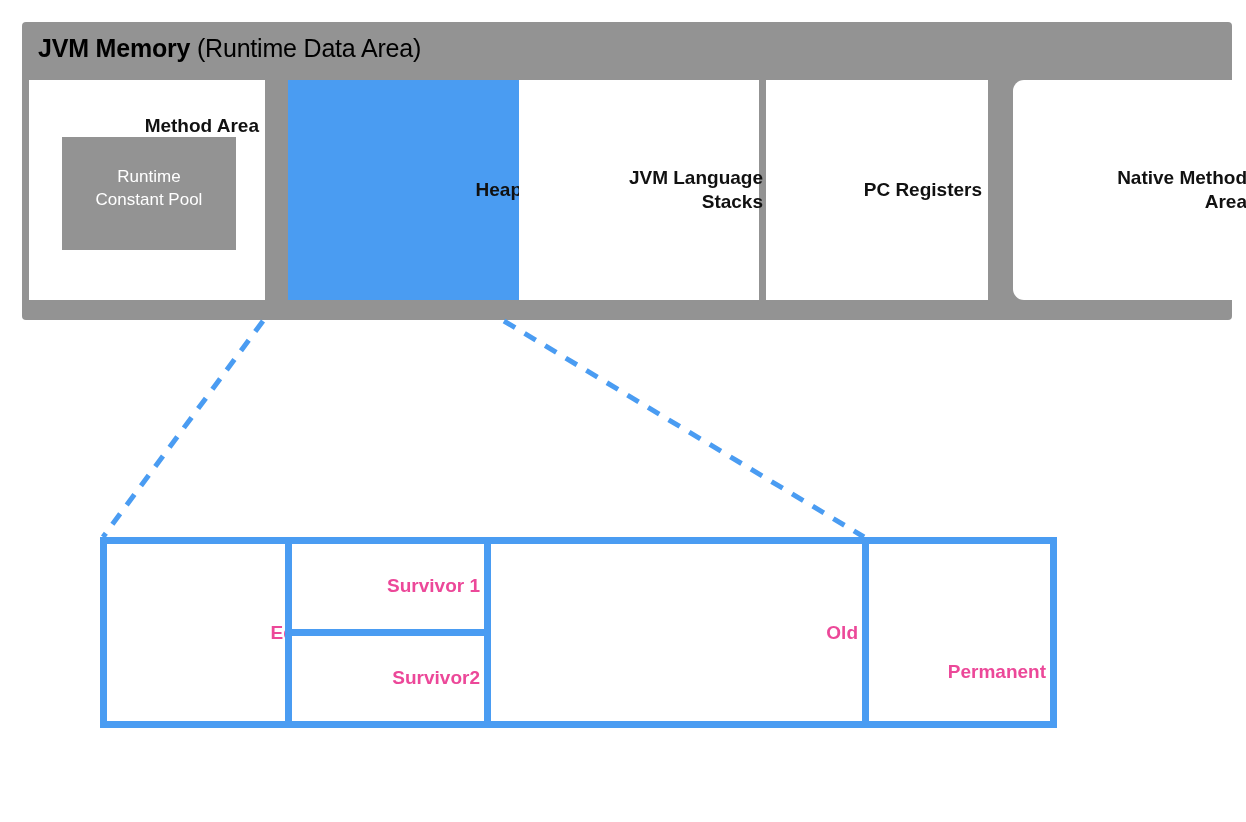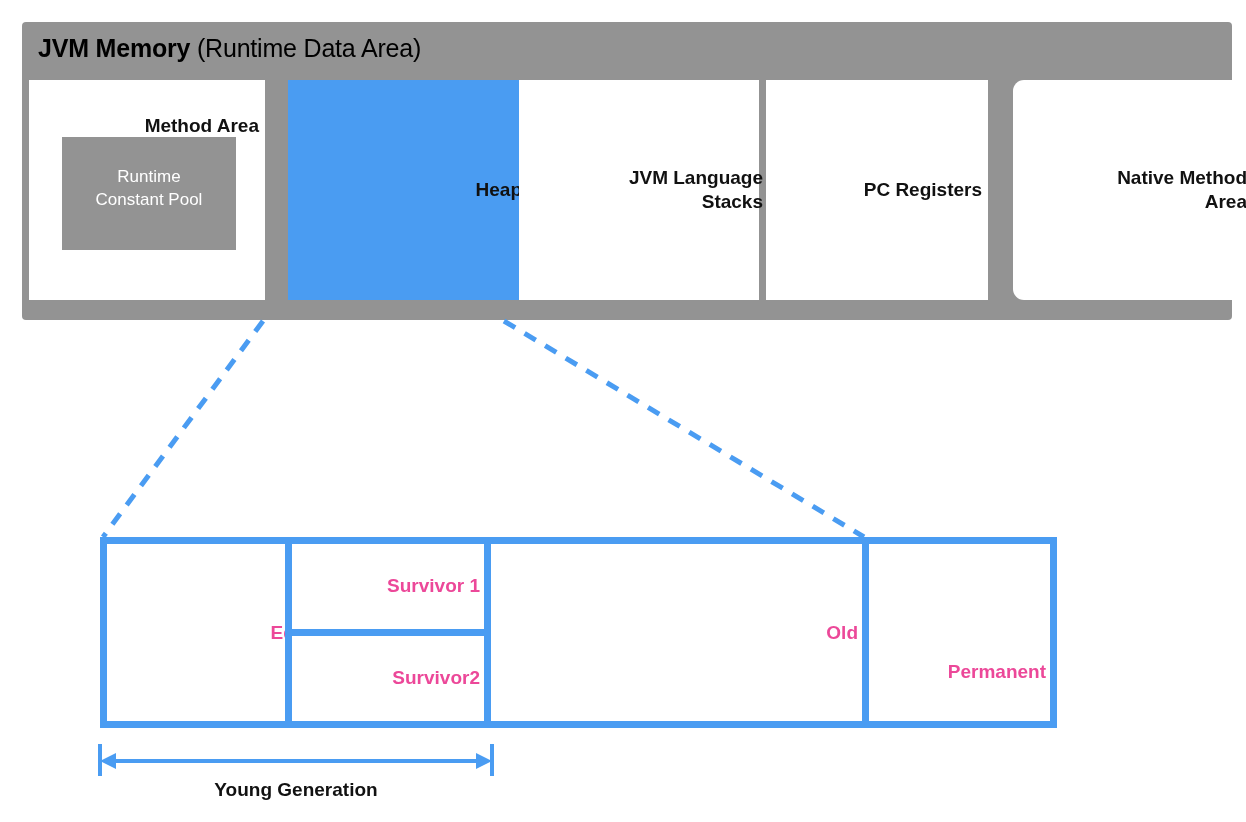--- a/index.html
+++ b/index.html
@@ -265,27 +265,14 @@
     </div>
 
     <div class="hd-divider-v" style="left:755px; top:0px; height:177px;"></div>
 
     <div class="hd-cell" style="left:762px; top:0px; width:181px; height:177px;">
       <div class="hd-label" style="top:77px;margin-top:39px;">Permanent</div>
     </div>
 
   </div>
 
-  <div class="yg-wrap">
-    <svg width="404" height="40" viewBox="0 0 404 40">
-
-      <line x1="4" y1="2" x2="4" y2="34" stroke="#4a9cf2" stroke-width="4"></line>
-      <line x1="396" y1="2" x2="396" y2="34" stroke="#4a9cf2" stroke-width="4"></line>
-
-      <line x1="12" y1="19" x2="386" y2="19" stroke="#4a9cf2" stroke-width="4"></line>
-
-      <polygon points="4,19 20,11 20,27" fill="#4a9cf2"></polygon>
-      <polygon points="396,19 380,11 380,27" fill="#4a9cf2"></polygon>
-    </svg>
-    <div class="yg-label">Young Generation</div>
-  </div>
 
 </div>
 
 </body></html>

